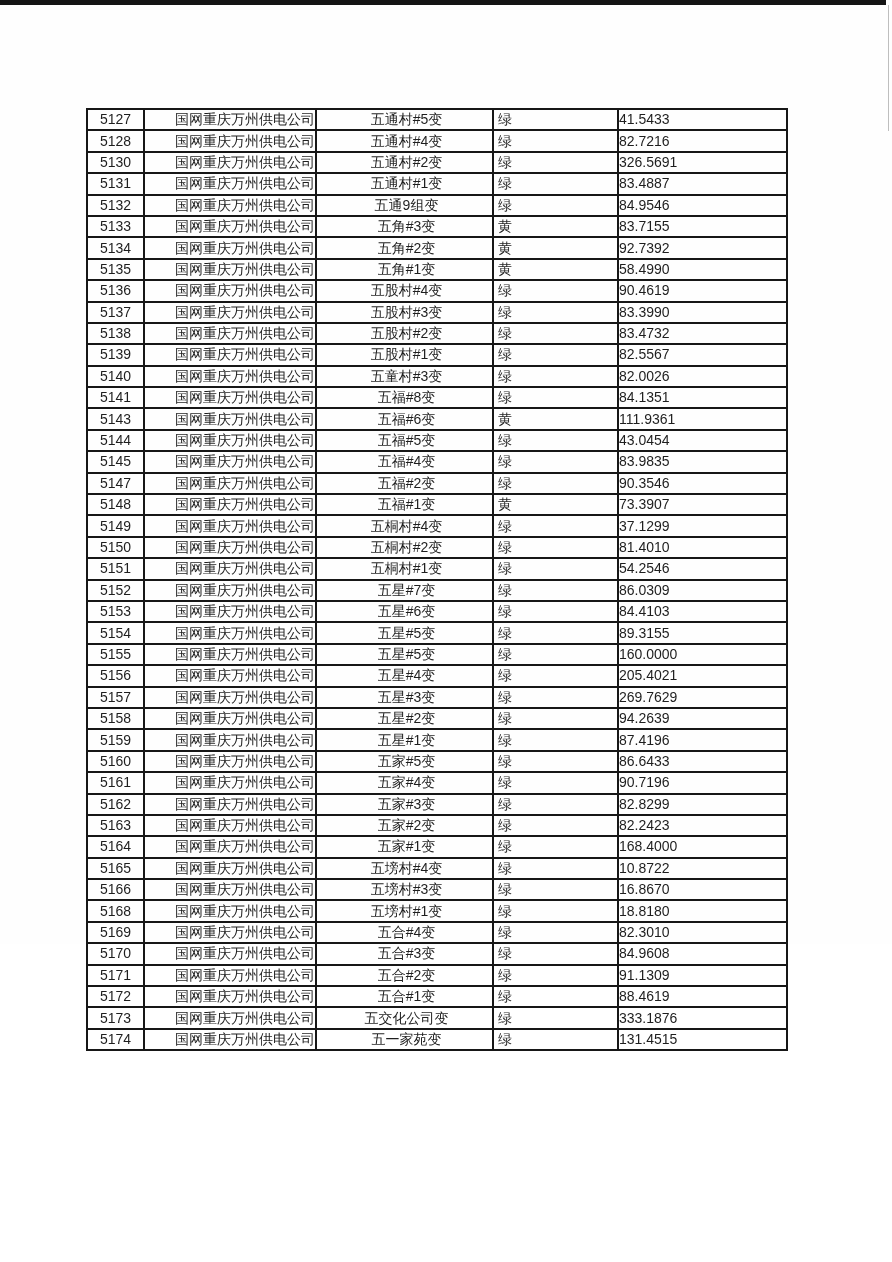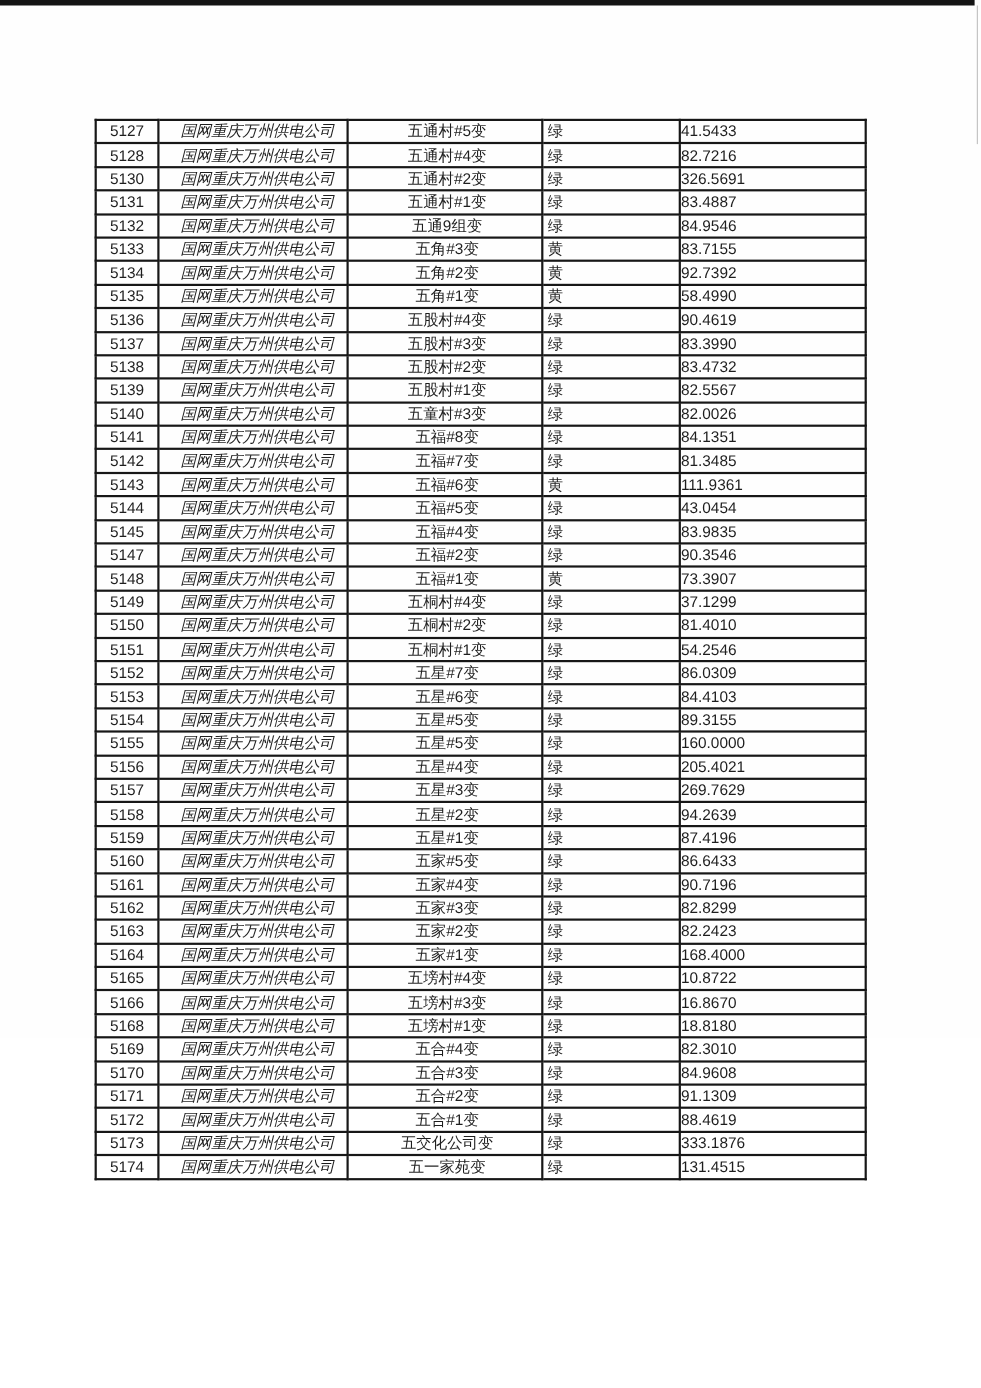--- a/index.html
+++ b/index.html
@@ -37,21 +37,21 @@
     border: 2px solid #171717;
     height: 19.4px;
     line-height: 19px;
     padding: 0;
     white-space: nowrap;
     overflow: hidden;
     font-weight: 400;
   }
   .data-table tr { height: 21.4px; }
   .data-table td.c0 { text-align: center; }
-  .data-table td.c1 { text-align: left; padding-left: 19px; font-style: italic; }
+  .data-table td.c1 { text-align: right; padding-left: 3px; }
   .data-table td.c2 { text-align: center; padding-left: 4px; }
   .data-table td.c3 { text-align: left; padding-left: 4px; }
   .data-table td.c4 { text-align: left; }
   col.col-id      { width: 57px; }
   col.col-company { width: 172px; }
   col.col-station { width: 177px; }
   col.col-status  { width: 125px; }
   col.col-value   { width: 169px; }
 </style>
 </head>
@@ -163,27 +163,20 @@
           <td class="c4">82.0026</td>
         </tr>
         <tr>
           <td class="c0">5141</td>
           <td class="c1">国网重庆万州供电公司</td>
           <td class="c2">五福#8变</td>
           <td class="c3">绿</td>
           <td class="c4">84.1351</td>
         </tr>
         <tr>
-          <td class="c0">5142</td>
-          <td class="c1">国网重庆万州供电公司</td>
-          <td class="c2">五福#7变</td>
-          <td class="c3">绿</td>
-          <td class="c4">81.3485</td>
-        </tr>
-        <tr>
           <td class="c0">5143</td>
           <td class="c1">国网重庆万州供电公司</td>
           <td class="c2">五福#6变</td>
           <td class="c3">黄</td>
           <td class="c4">111.9361</td>
         </tr>
         <tr>
           <td class="c0">5144</td>
           <td class="c1">国网重庆万州供电公司</td>
           <td class="c2">五福#5变</td>

